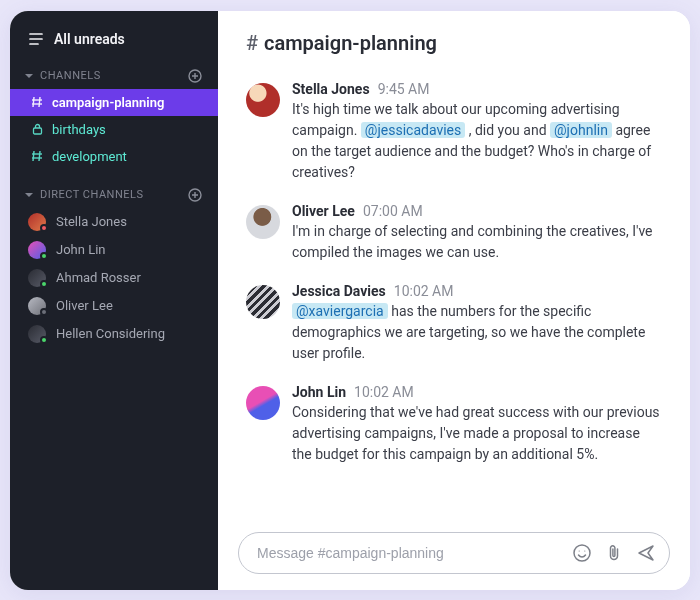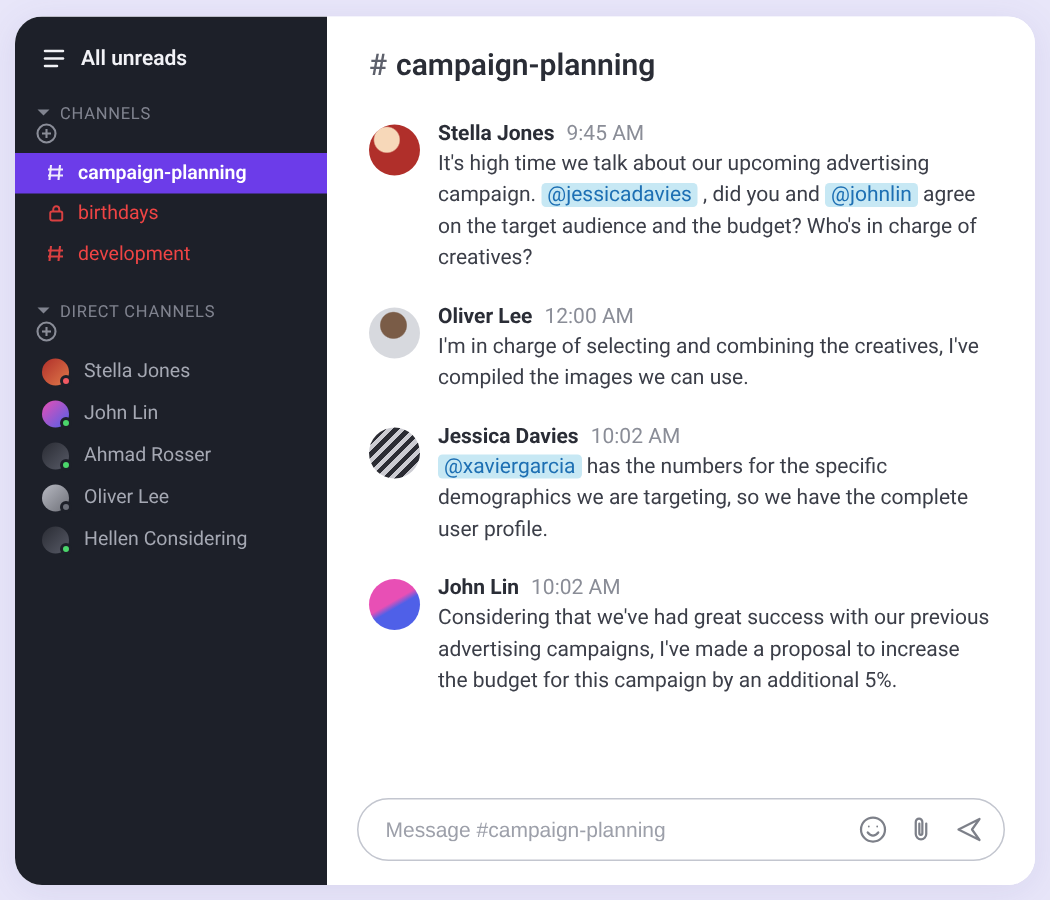--- a/index.html
+++ b/index.html
@@ -36,38 +36,37 @@
     align-items: center;
     gap: 10px;
     padding: 4px 18px 14px 18px;
     color: #f2f2f6;
     font-weight: 600;
     font-size: 14px;
     cursor: pointer;
   }
   .section-header {
     display: flex;
-    align-items: flex-start;
+    align-items: center;
     justify-content: space-between;
     padding: 8px 16px 6px 14px;
     color: #80838f;
     font-size: 11px;
     letter-spacing: 0.5px;
     cursor: pointer;
-    flex-direction: column;
   }
   .section-header .lbl { display:flex; align-items:center; gap:6px; }
   .section-header .plus { color:#8a8d98; cursor:pointer; }
   .chan-list, .dm-list { display:flex; flex-direction:column; }
   .chan-item {
     display:flex;
     align-items:center;
     gap: 8px;
     padding: 6px 14px 6px 20px;
-    color: #ef4444;
+    color: #5eead4;
     cursor:pointer;
     font-size: 13px;
   }
   .chan-item.active {
     background: #6c3ce9;
     color: #ffffff;
     font-weight: 600;
     border-radius: 0;
   }
   .chan-item .ic { width:14px; display:flex; justify-content:center; color: inherit; opacity:0.9; }
@@ -306,21 +305,21 @@
               <span class="time">9:45 AM</span>
             </div>
             <div class="text">It's high time we talk about our upcoming advertising campaign. <span class="mention">@jessicadavies</span> , did you and <span class="mention">@johnlin</span>  agree on the target audience and the budget? Who's in charge of creatives?</div>
           </div>
         </div>
         <div class="msg">
           <div class="avatar" style="background:radial-gradient(circle at 48% 35%, #7a5c47 30%, #d7d9de 33%)"></div>
           <div class="msg-body">
             <div class="msg-head">
               <span class="author">Oliver Lee</span>
-              <span class="time">12:00 AM</span>
+              <span class="time">07:00 AM</span>
             </div>
             <div class="text">I'm in charge of selecting and combining the creatives, I've compiled the images we can use.</div>
           </div>
         </div>
         <div class="msg">
           <div class="avatar" style="background:repeating-linear-gradient(135deg,#2b2c33 0 3px,#ccccd2 3px 6px)"></div>
           <div class="msg-body">
             <div class="msg-head">
               <span class="author">Jessica Davies</span>
               <span class="time">10:02 AM</span>

